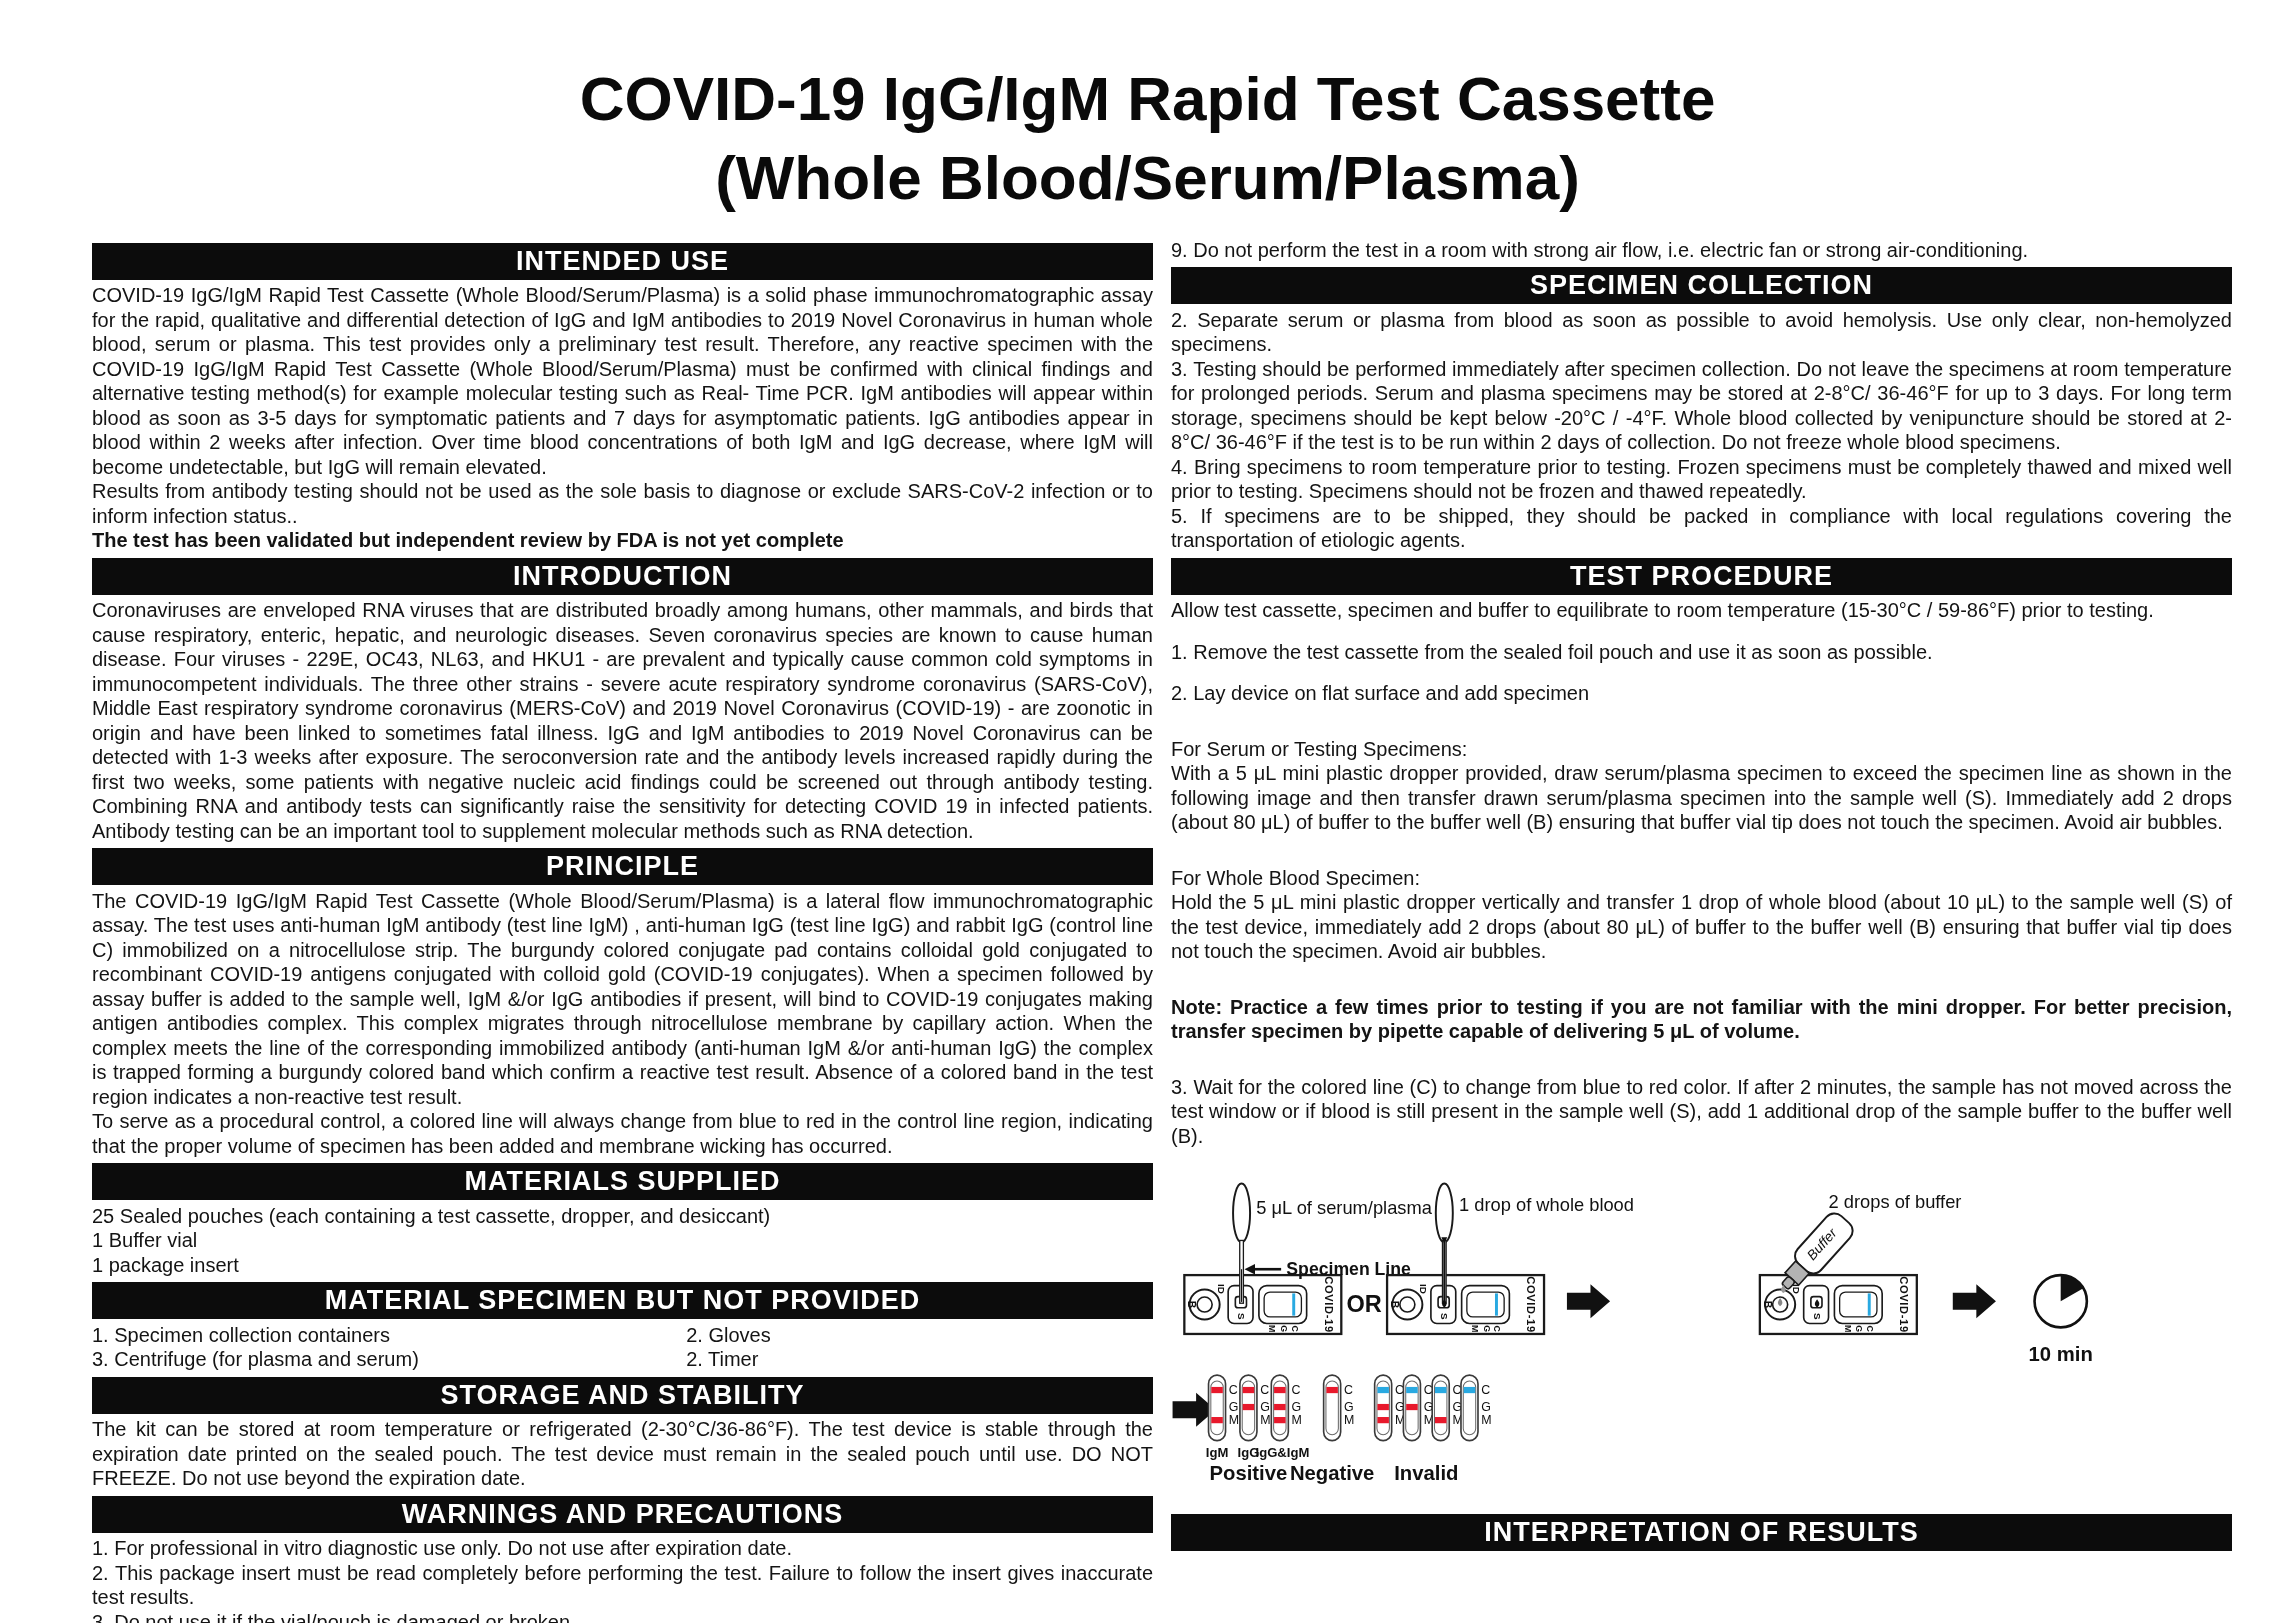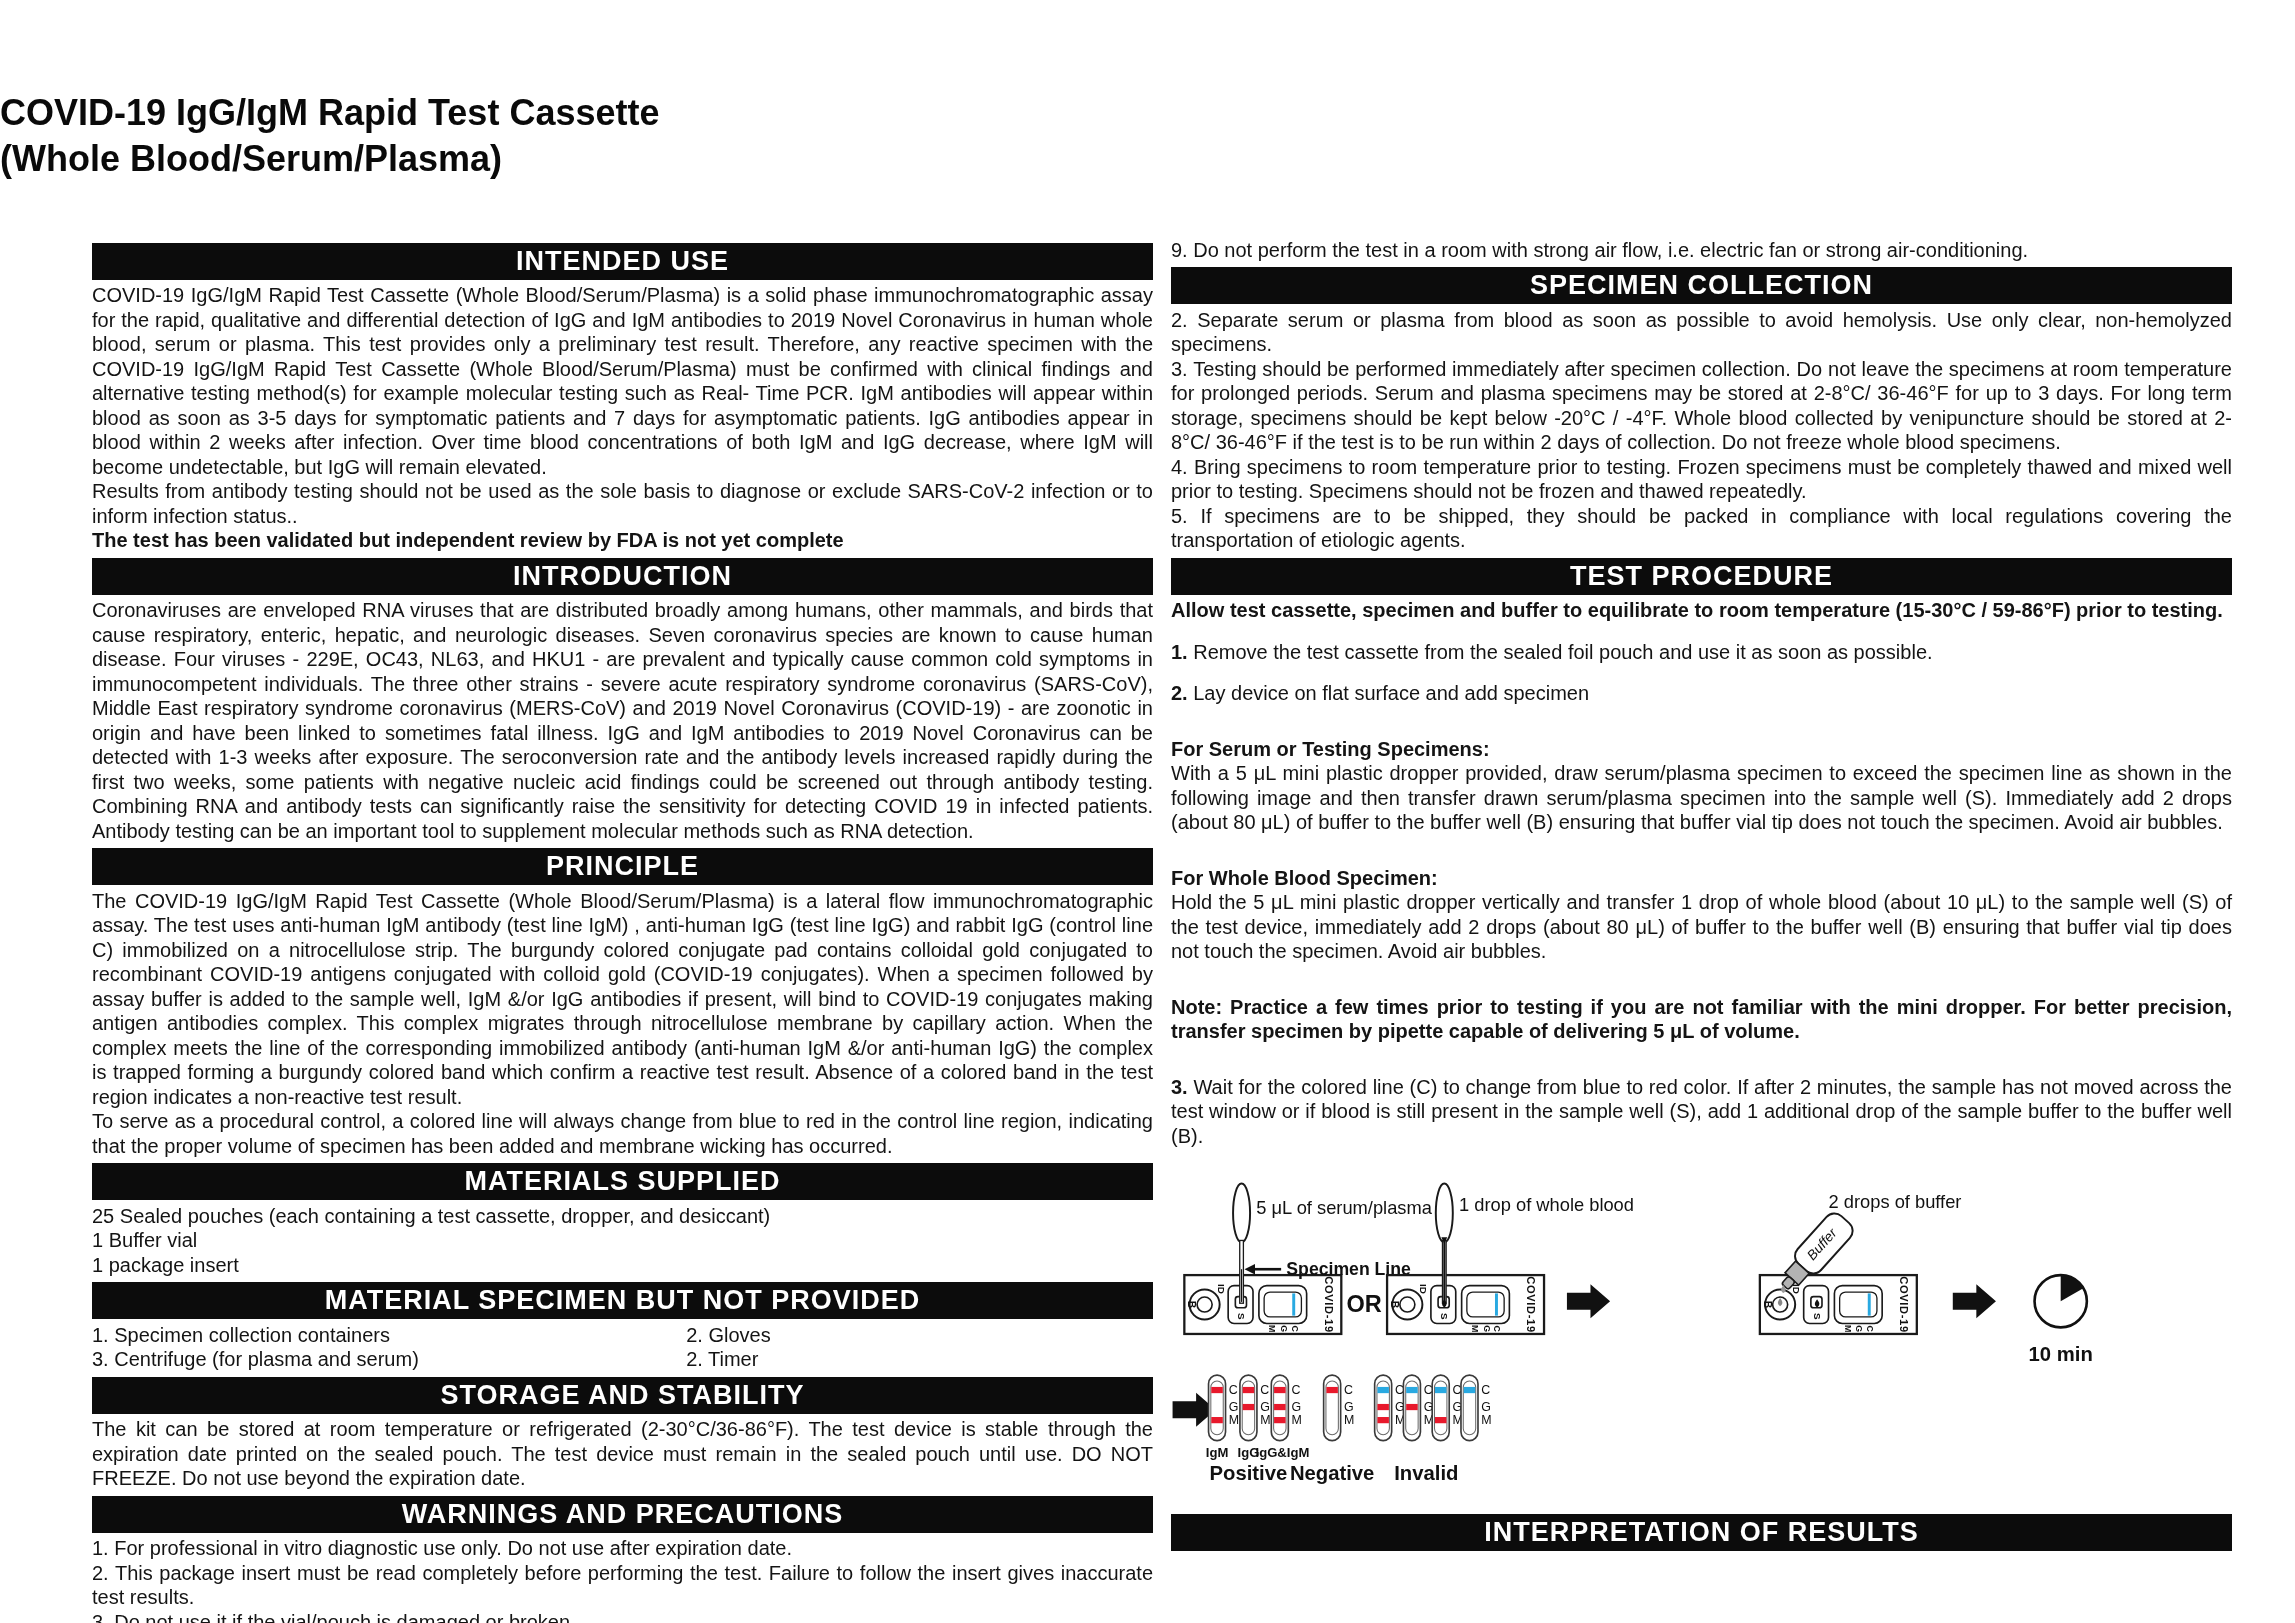--- a/index.html
+++ b/index.html
@@ -1,31 +1,31 @@
 <!DOCTYPE html>
 <html style="font-size:10.5px"><head>
 <meta charset="utf-8">
 <style>
   *{margin:0;padding:0;box-sizing:border-box}
   html,body{background:#fff}
   body{width:2295px;height:1623px;position:relative;overflow:hidden;
        font-family:"Liberation Sans",sans-serif;color:#111}
-  .title{position:absolute;top:90px;left:0;width:100%;
-         font-weight:bold;font-size:36px;line-height:1.28;color:#0a0a0a}
+  .title{position:absolute;top:59px;left:0;width:100%;text-align:center;
+         font-weight:bold;font-size:62px;line-height:1.28;color:#0a0a0a}
   .col{position:absolute;top:238px;width:1061px;font-size:20px;line-height:24.5px;
        text-align:justify;color:#141414}
   .col-left{left:92px}
   .col-right{left:1171px}
   .bar{background:#0c0c0c;color:#fff;font-weight:bold;font-size:27px;height:37px;
        line-height:37px;text-align:center;margin:4.6px 0 3.9px;letter-spacing:1px}
   p{margin:0}
   .mt{margin-top:17px}
   .mt-lg{margin-top:31px}
   .bi{font-weight:bold;}
-  .b{font-weight:bold}
+  .b{font-weight:normal}
   .grid2{display:grid;grid-template-columns:56% 44%}
   .diagram{display:block;margin-top:29px}
   svg text{font-family:"Liberation Sans",sans-serif}
 </style>
 </head>
 <body>
 
 <div class="title">
   <div>COVID-19 IgG/IgM Rapid Test Cassette</div>
   <div>(Whole Blood/Serum/Plasma)</div>

